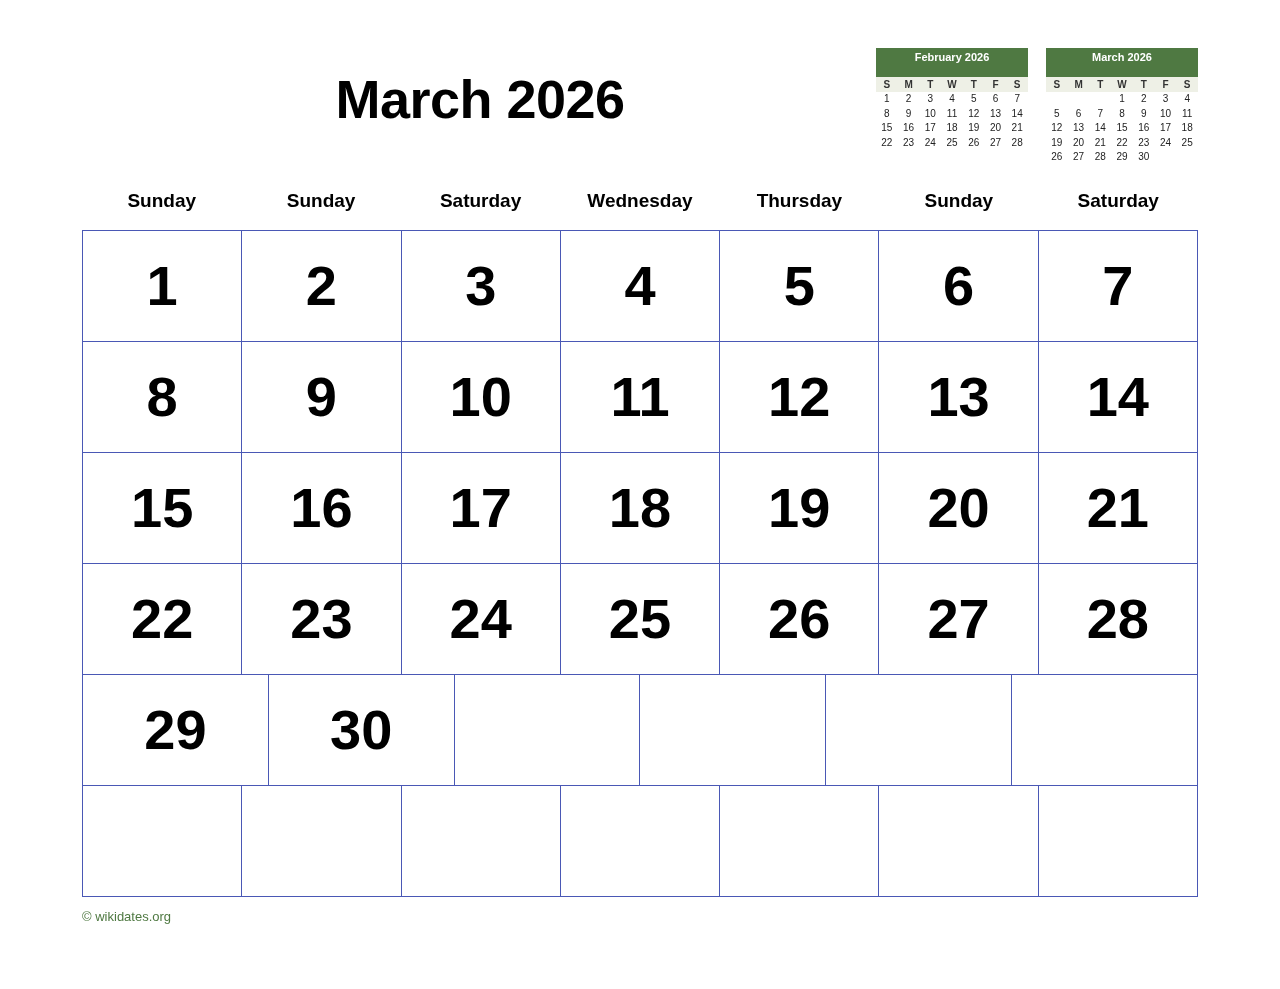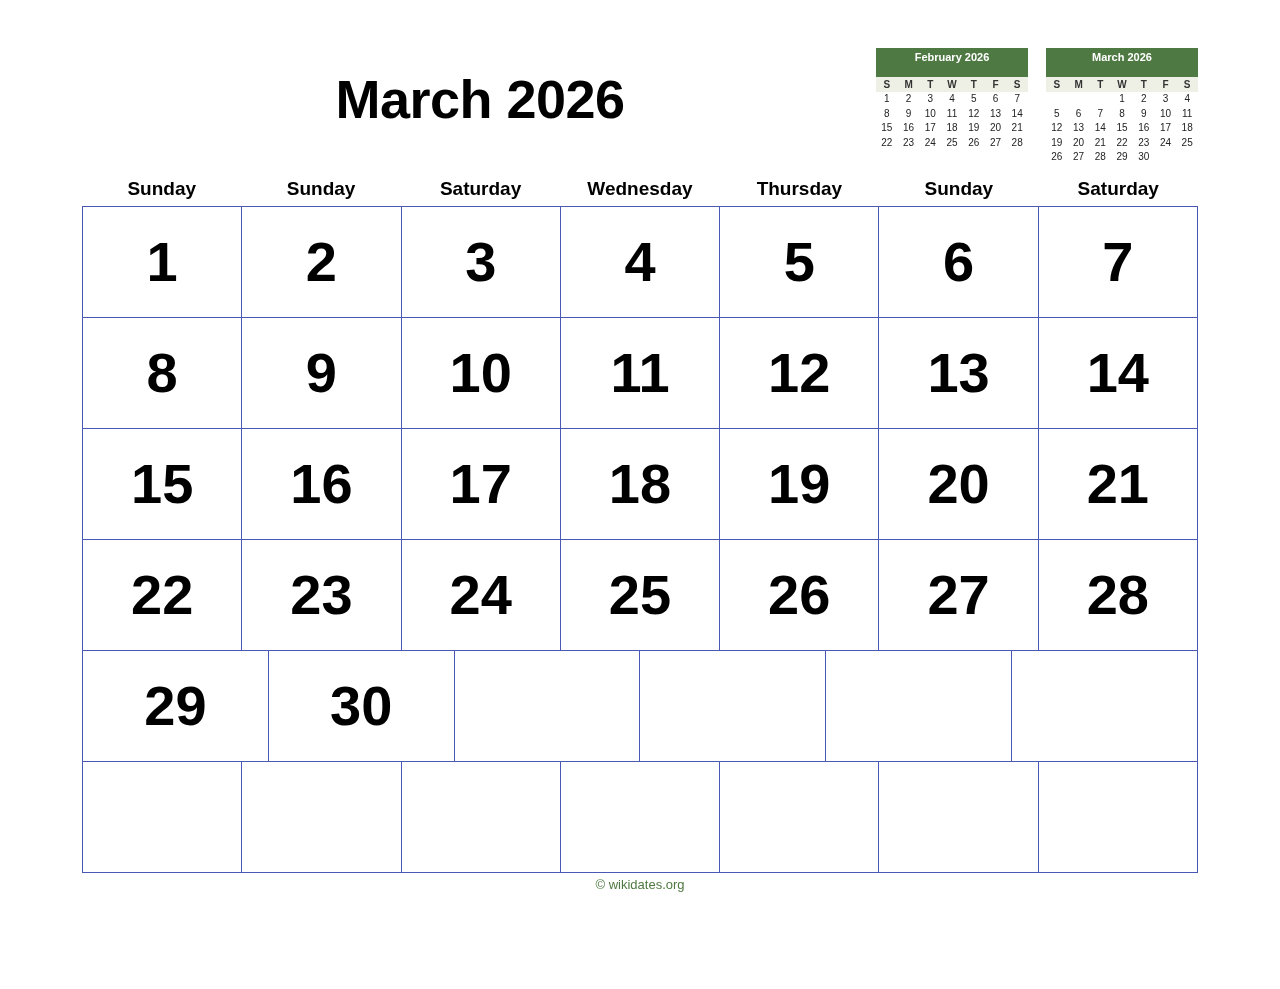--- a/index.html
+++ b/index.html
@@ -75,21 +75,21 @@
     font-size: 10px;
     color: #222222;
     padding: 1px 0;
     line-height: 1.25;
   }
 
   
   .dow-header {
     display: flex;
     width: 1116px;
-    margin: 0 auto;
+    margin: 12px auto;
     padding-bottom: 6px;
   }
   .dow-header div {
     flex: 1 1 0;
     text-align: center;
     font-size: 19px;
     font-weight: bold;
   }
 
   
@@ -115,22 +115,22 @@
   }
   .day-num {
     font-size: 56px;
     font-weight: bold;
     line-height: 1;
   }
 
   
   .footer {
     width: 1116px;
-    margin: 4px auto 0;
-    text-align: center;
+    margin: 12px auto 0;
+    text-align: left;
     font-size: 13px;
     color: #4f7942;
   }
   .footer .copy {
     color: #4f7942;
   }
 </style>
 </head>
 <body>
 

